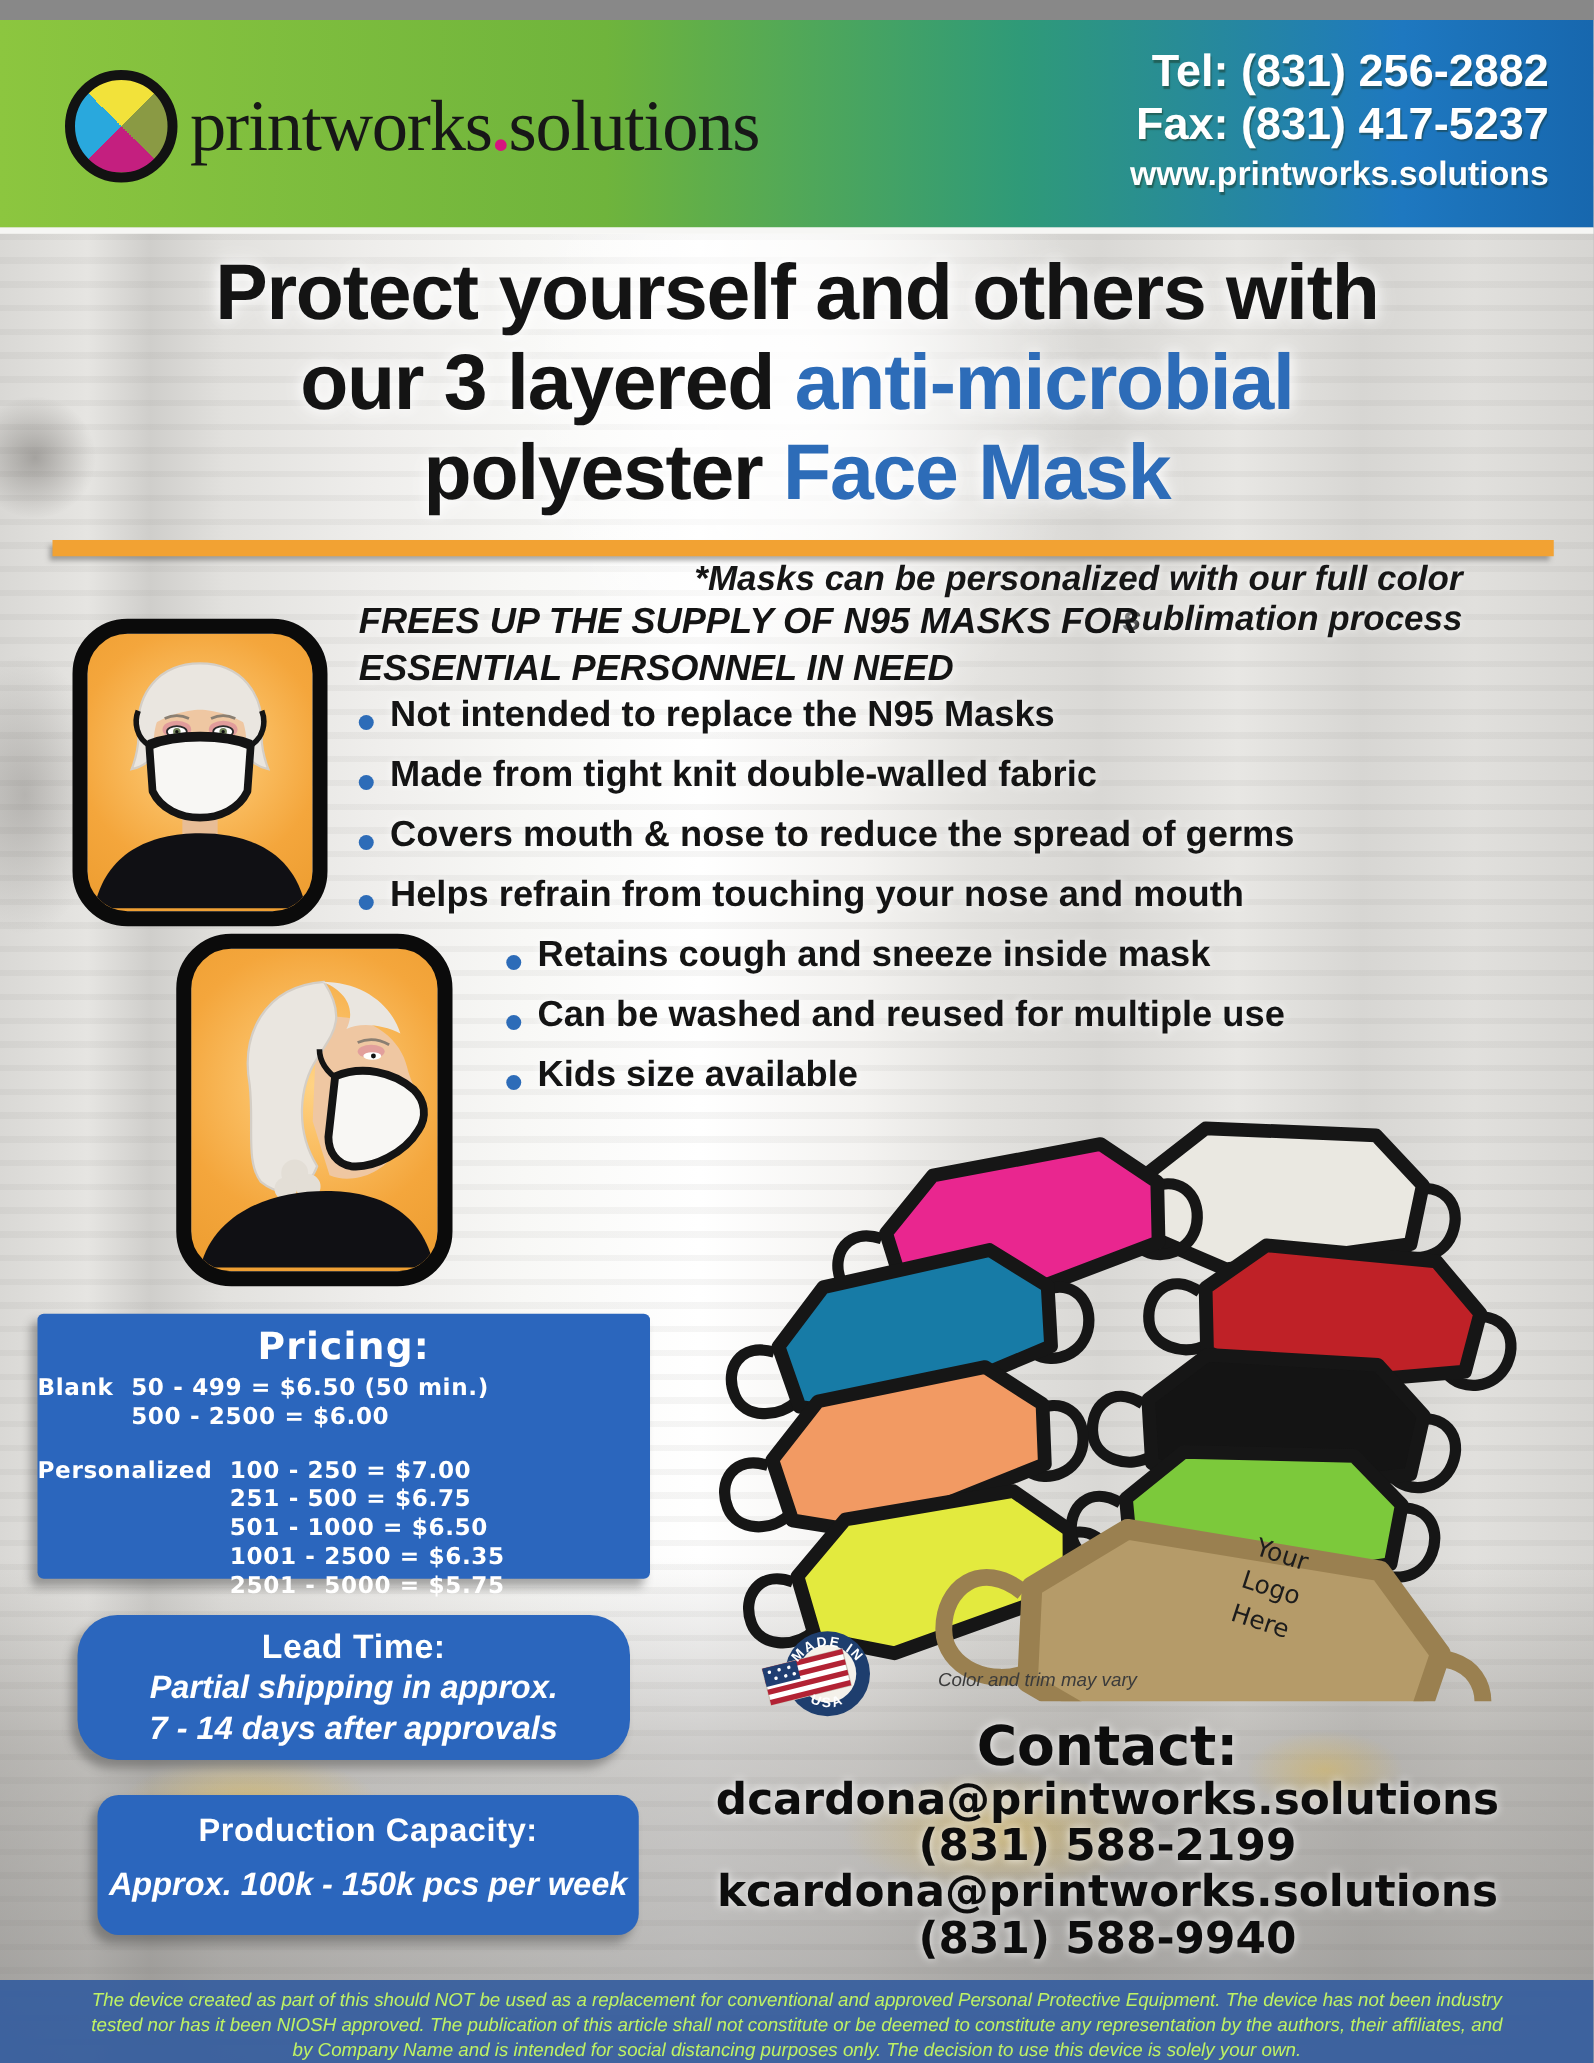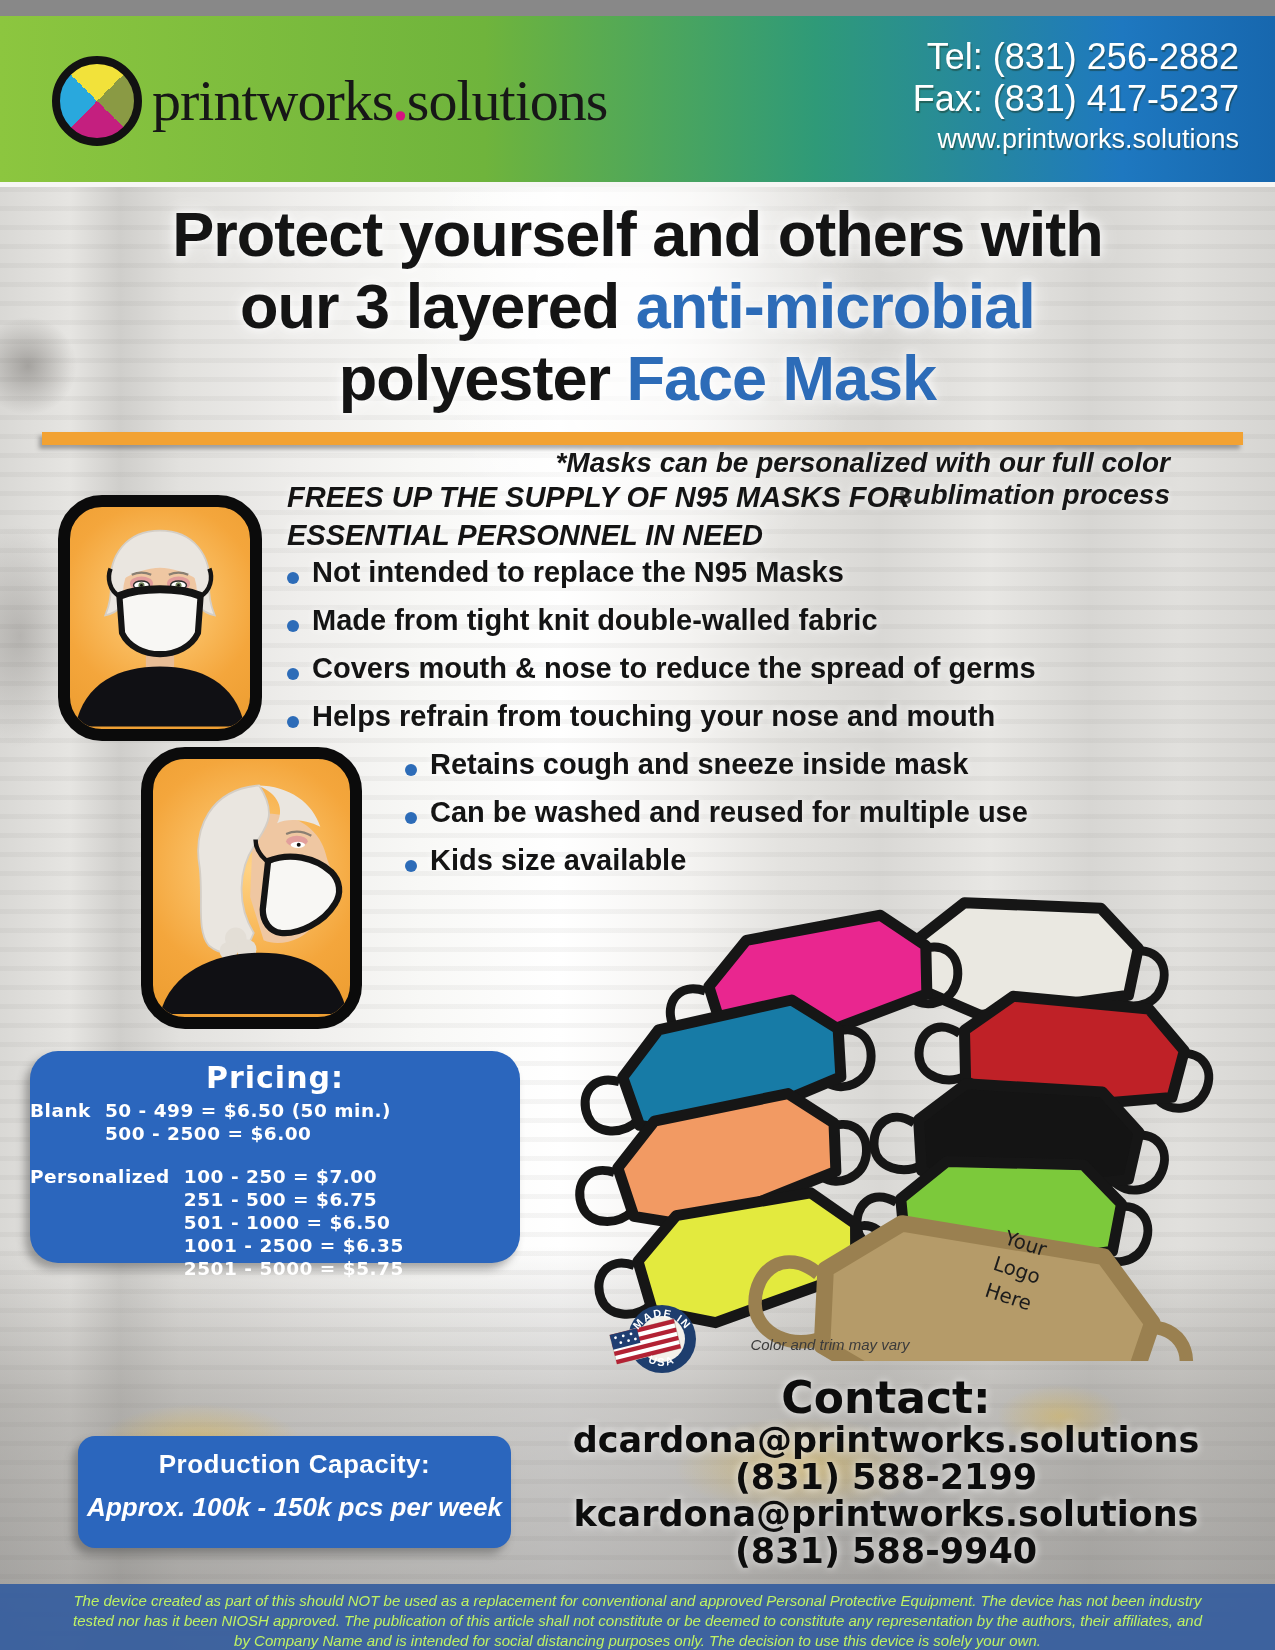--- a/index.html
+++ b/index.html
@@ -20,21 +20,21 @@
   .abs{position:absolute;}
   
   #header{left:0;top:0;width:1275px;height:166px;z-index:6;
     background:linear-gradient(90deg,var(--header_green) 0%,#6FB43C 38%,#2F9A78 64%,var(--header_blue) 88%,#1767AE 100%);
     border-bottom:5px solid #F6F6F4;}
   #logo-circle{left:52px;top:40px;width:74px;height:74px;border:8px solid #121212;border-radius:50%;
     background:conic-gradient(from -45deg,#F2E23A 0 90deg,#8A9A44 90deg 180deg,#C41F7F 180deg 270deg,#29A8DD 270deg 360deg);}
   #brand{left:152px;top:36px;height:96px;display:flex;align-items:center;
     font-family:"Liberation Serif",serif;font-size:58px;color:#171717;letter-spacing:-1px;}
   #brand .dot{color:#D6147F;font-weight:bold;}
-  #header-right{right:36px;top:20px;text-align:right;color:#fff;font-weight:normal;
+  #header-right{right:36px;top:20px;text-align:right;color:#fff;font-weight:bold;
     text-shadow:1px 2px 1px rgba(25,45,25,.45);}
   #header-right .big{font-size:36px;line-height:42px;}
   #header-right .small{font-size:27px;line-height:38px;}
   
   #headline{left:0;top:182px;width:1275px;text-align:center;font-weight:bold;font-size:63px;line-height:72px;
     letter-spacing:-1px;color:#141414;z-index:2;
     text-shadow:0 0 10px rgba(255,255,255,.95),0 0 20px rgba(255,255,255,.8);}
   #headline .blue{color:var(--accent_blue);}
   #orange-bar{left:42px;top:416px;width:1201px;height:13px;background:var(--orange);
     box-shadow:-3px 4px 4px rgba(90,90,90,.5);z-index:2;}
@@ -52,21 +52,21 @@
   .photo{border:12px solid #0B0B0B;border-radius:44px;overflow:hidden;
     background:radial-gradient(circle at 50% 42%,#FFD384 0%,var(--photo_orange) 62%,#EC9C2F 100%);}
   #photo-front{left:58px;top:479px;width:180px;height:222px;z-index:3;}
   #photo-side{left:141px;top:731px;width:197px;height:258px;z-index:4;}
   
   #masks-photo{left:545px;top:860px;width:730px;height:485px;z-index:1;}
   #logo-placeholder{left:952px;top:1212px;width:130px;text-align:center;z-index:3;
     transform:rotate(18deg);font-family:"DejaVu Sans",sans-serif;font-size:20px;line-height:28px;color:#1c1c1c;}
   #mask-caption{left:700px;top:1320px;width:260px;text-align:center;font-size:15px;font-style:italic;color:#3b3b3b;z-index:3;}
   
-  .blue-card{background:var(--box_blue);border-radius:28px;color:#fff;z-index:3;
+  .blue-card{background:var(--box_blue);border-radius:5px;color:#fff;z-index:3;
     box-shadow:-5px 6px 8px rgba(70,70,70,.45);}
   #pricing-card{left:30px;top:1035px;width:490px;height:212px;}
   #pricing-title{text-align:center;font-size:30px;line-height:34px;font-weight:bold;padding-top:10px;letter-spacing:1px;
     font-family:"DejaVu Sans",sans-serif;}
   .price-block{font-family:"DejaVu Sans",sans-serif;font-weight:bold;font-size:18.5px;line-height:23px;
     letter-spacing:.5px;}
   .price-block .plabel{display:inline-block;vertical-align:top;margin-right:14px;}
   .price-block .pvals{display:inline-block;vertical-align:top;}
   #price-blank{margin-top:4px;}
   #price-personalized{margin-top:20px;}
@@ -229,20 +229,25 @@
       <span class="plabel">Personalized</span><div class="pvals">
         <div>100 - 250 = $7.00</div>
         <div>251 - 500 = $6.75</div>
         <div>501 - 1000 = $6.50</div>
         <div>1001 - 2500 = $6.35</div>
         <div>2501 - 5000 = $5.75</div>
       </div>
     </div>
   </div>
 
+  <div id="lead-card" class="blue-card abs">
+    <div class="card-title">Lead Time:</div>
+    <div class="card-line">Partial shipping in approx.</div>
+    <div class="card-line">7 - 14 days after approvals</div>
+  </div>
 
   <div id="production-card" class="blue-card abs">
     <div class="card-title">Production Capacity:</div>
     <div class="card-line">Approx. 100k - 150k pcs per week</div>
   </div>
 
   <svg id="usa-badge" class="abs" viewBox="0 0 104 84">
     <circle cx="56" cy="41" r="34" fill="#1E3E6E"></circle>
     <circle cx="56" cy="41" r="23" fill="#F4F1EA"></circle>
     <g transform="translate(50,41) rotate(-14)">

